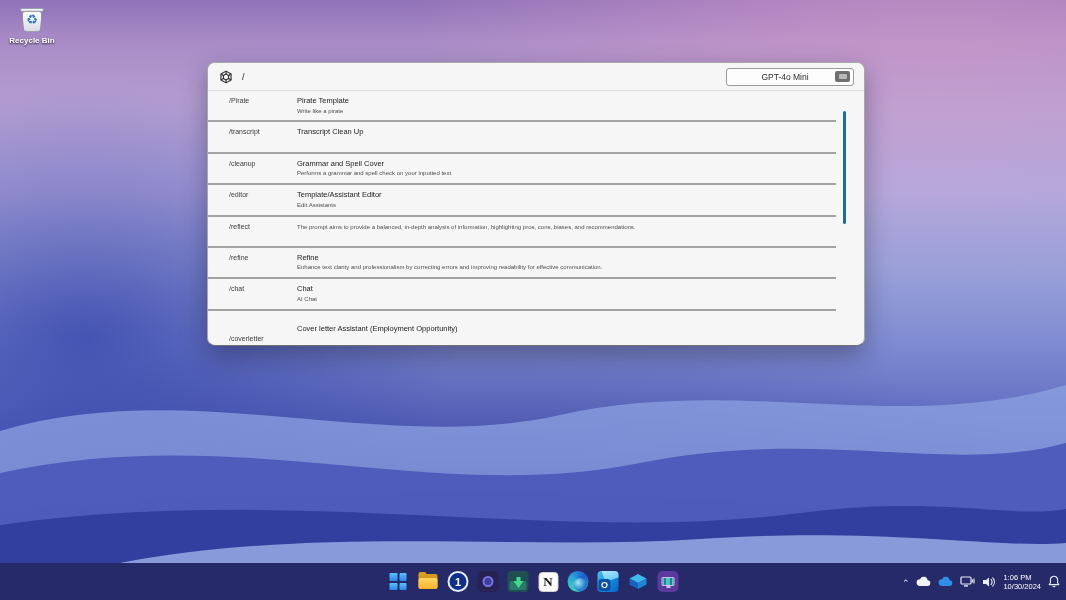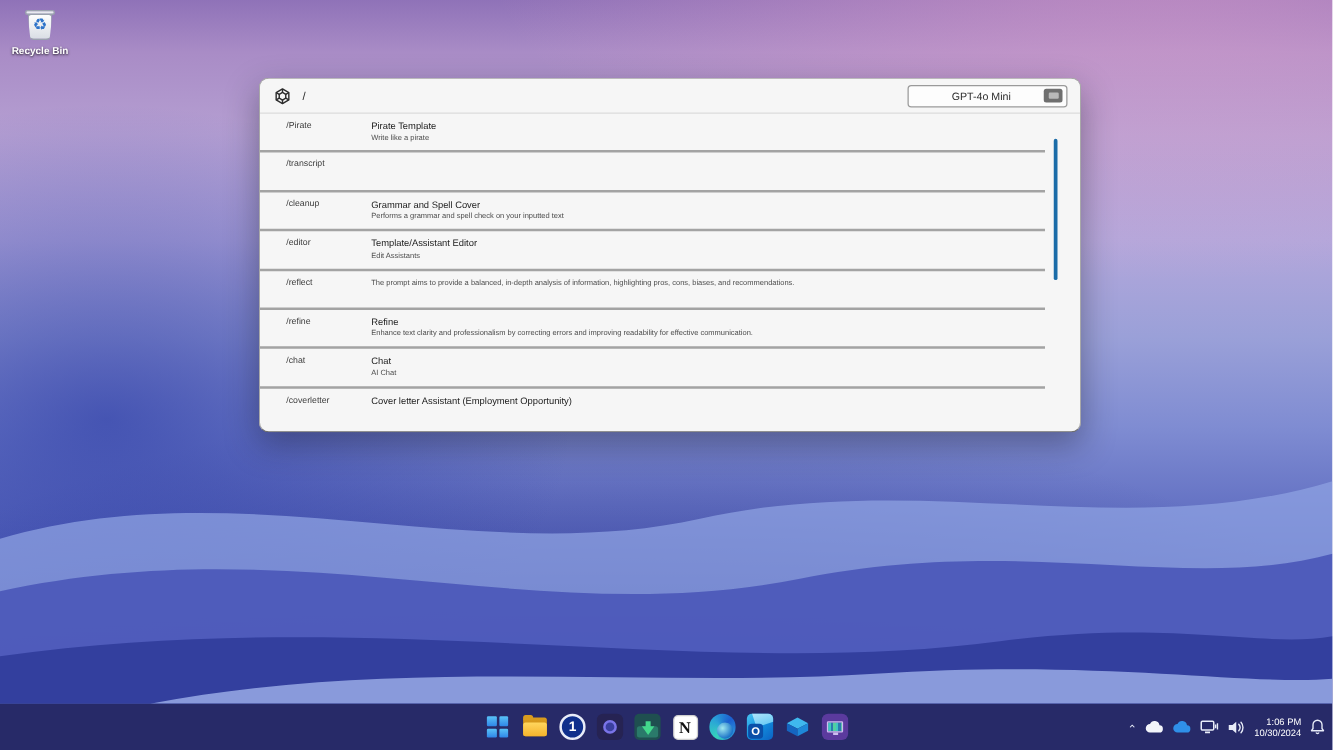--- a/index.html
+++ b/index.html
@@ -40,21 +40,21 @@
     border:1px solid #9a9a9a; border-radius:3px; display:flex; align-items:center;
     padding:0 3px 0 8px; }
   .model-label { flex:1; text-align:center; font-size:8.5px; color:#2c2c2c; }
   .model-badge { width:15px; height:11px; background:#6f6f6f; border-radius:2px;
     display:flex; align-items:center; justify-content:center; }
   .model-badge::after { content:""; width:8px; height:5px; background:#b9b9b9; border-radius:1px; }
 
   .command-list { position:relative; height:calc(100% - 28px); }
   .command-row { min-height:31.4px; padding:5px 0 0 21px; margin:0 28px 0 0;
     border-bottom:2px solid #a3a3a3; display:flex; align-items:flex-start; }
-  .command-row:last-child { border-bottom:none; }
+  .command-row:last-child { border-bottom:none;align-items:flex-end; }
   .command-slug { width:68px; flex:0 0 auto; font-size:7px; color:#3c3c3c; padding-top:1px; }
   .command-text { flex:1; }
   .command-title { font-size:7.5px; color:#1c1c1c; }
   .command-description { font-size:6px; color:#4d4d4d; margin-top:2.5px; min-height:7px; }
   .app-scrollbar { position:absolute; right:18px; top:20px; width:3px; height:113px;
     background:#1b6ca8; border-radius:2px; }
 
   
   .taskbar { position:absolute; left:0; right:0; bottom:0; height:37px; background:#272a68; }
   .task-icons { position:absolute; left:50%; top:0; bottom:0; transform:translateX(-50%);
@@ -121,21 +121,21 @@
   .monapp { width:21px; height:21px; border-radius:5px; background:#5b3a9e;
     display:flex; align-items:center; justify-content:center; }
   .monapp .screen { width:13px; height:9px; border:1px solid #cdbdf0; border-radius:1px;
     background:repeating-linear-gradient(90deg,#3ec8c0 0 2px,#2a7ab0 2px 4px,#52d0a0 4px 6px);
     position:relative; }
   .monapp .screen::after { content:""; position:absolute; left:4px; bottom:-3px; width:4px; height:2px; background:#cdbdf0; }
 
   
   .tray { position:absolute; right:6px; top:0; bottom:0; display:flex; align-items:center; gap:7px; }
   .tray svg { display:block; }
-  .tray-clock { text-align:right; color:#ffffff; font-size:7.5px; line-height:9px; }
+  .tray-clock { text-align:left; color:#ffffff; font-size:7.5px; line-height:9px; }
 
   .caret { color:#e8ecf8; font-size:9px; transform:translateY(1px); }
 </style>
 </head>
 <body>
 
 <div class="desktop">
   <svg class="dunes" viewBox="0 0 1066 250" preserveAspectRatio="none">
     <path d="M0,118 C190,62 380,142 560,102 C740,62 900,122 1066,72 L1066,250 L0,250 Z" fill="#8ea2e2" opacity="0.75"></path>
     <path d="M0,160 C240,108 430,192 640,150 C820,114 950,162 1066,130 L1066,250 L0,250 Z" fill="#4a57b8" opacity="0.9"></path>
@@ -176,20 +176,21 @@
     <span class="command-slug">/Pirate</span>
     <span class="command-text">
       <div class="command-title">Pirate Template</div>
       <div class="command-description">Write like a pirate</div>
     </span>
   </div>
 
   <div class="command-row">
     <span class="command-slug">/transcript</span>
     <span class="command-text">
+      <div class="command-title">Transcript Clean Up</div>
       <div class="command-description"></div>
     </span>
   </div>
 
   <div class="command-row">
     <span class="command-slug">/cleanup</span>
     <span class="command-text">
       <div class="command-title">Grammar and Spell Cover</div>
       <div class="command-description">Performs a grammar and spell check on your inputted text</div>
     </span>

